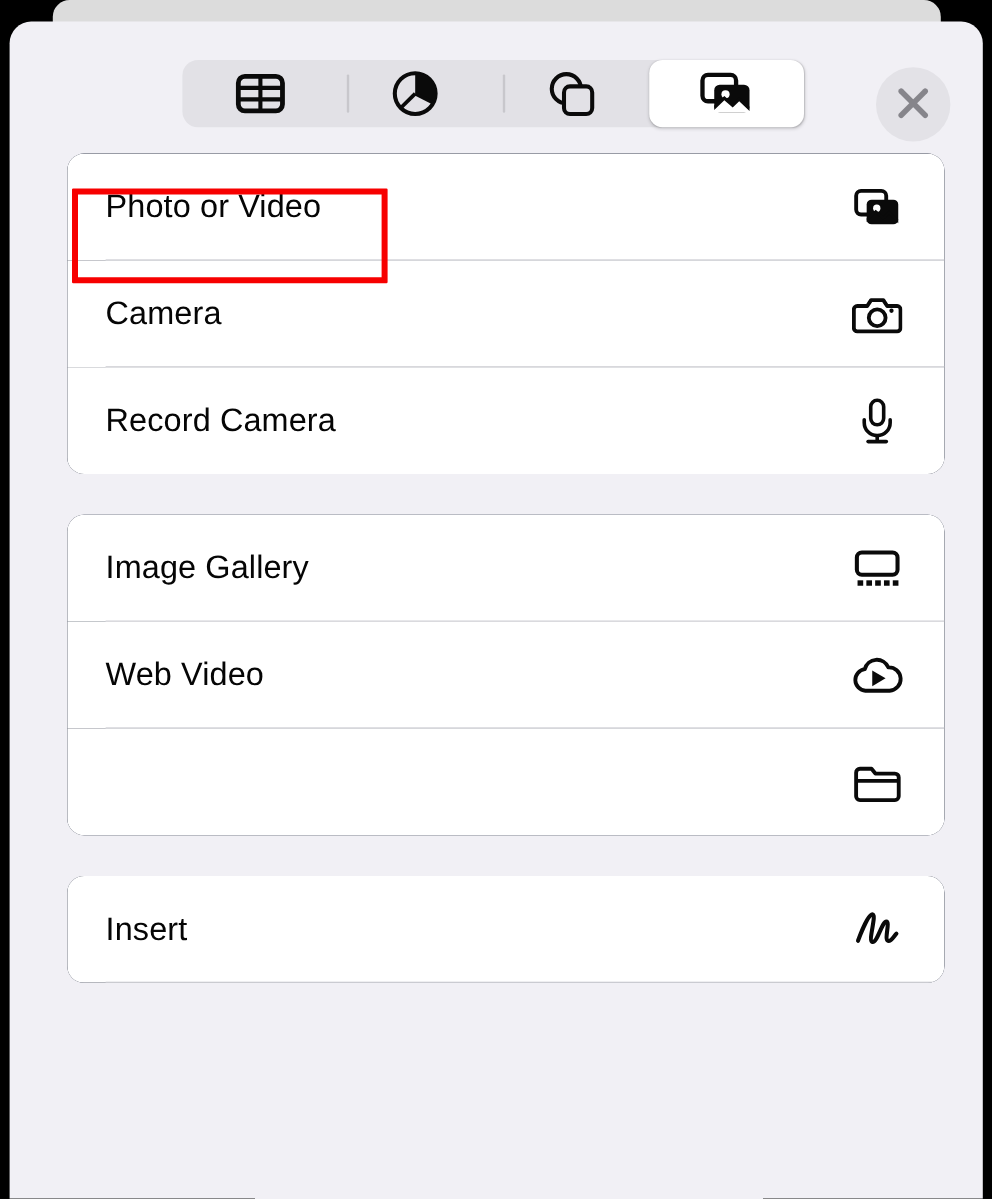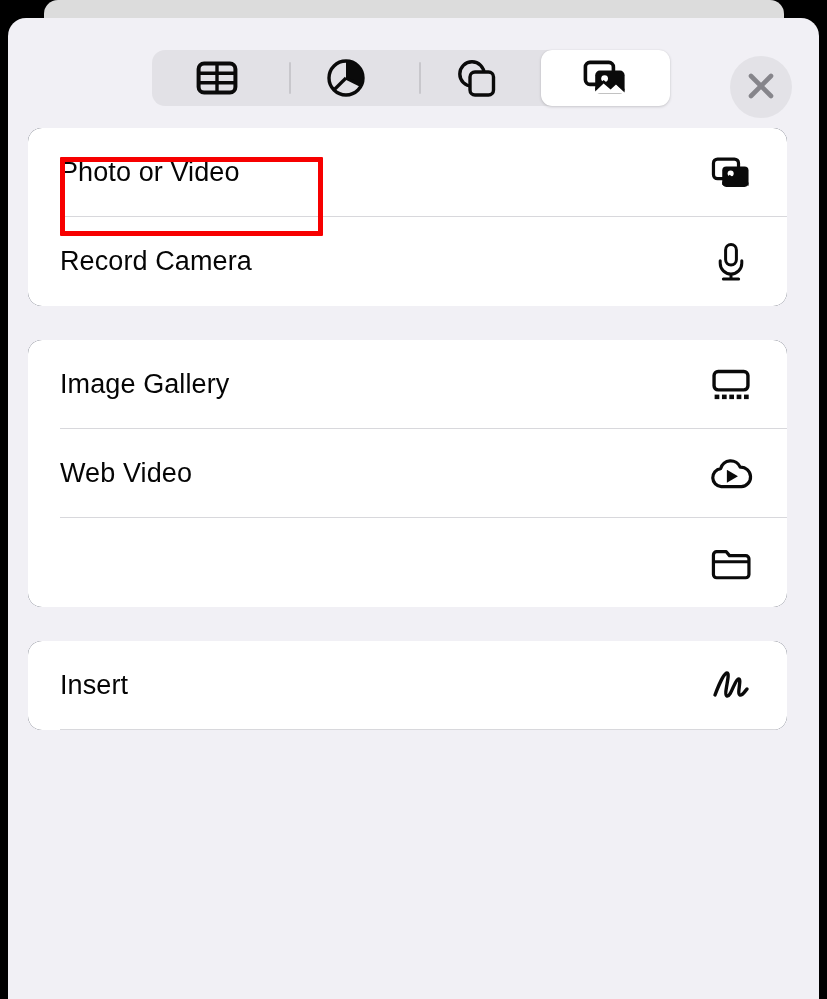--- a/index.html
+++ b/index.html
@@ -110,21 +110,21 @@
 
   
   .content {
     position: absolute;
     left: 0;
     top: 110px;
     width: 811px;
   }
 
   .group {
-    margin: 0 32px 34px 20px;
+    margin: 0 32px 34px 48px;
     background: #0f172a;
     border-radius: 14px;
     overflow: hidden;
   }
 
   .row {
     position: relative;
     height: 89px;
     display: flex;
     align-items: center;
@@ -257,20 +257,31 @@
             <svg width="42" height="34" viewBox="0 0 46 38">
               <rect x="3.4" y="3.4" width="28" height="22" rx="4.6" ry="4.6" fill="none" stroke="#0a0a0a" stroke-width="3.6"></rect>
               <rect x="13.2" y="11.6" width="29.4" height="23" rx="4.6" ry="4.6" fill="#0a0a0a"></rect>
               <circle cx="22.6" cy="19.6" r="3.4" fill="#ffffff"></circle>
               <path d="M13.2 32.6 L21.6 24.6 L28.6 30.6 L34 25.4 L42.6 33.6 L42.6 30 L34 21.8 L28.6 27 L21.6 21 L13.2 29 Z" fill="#0a0a0a"></path>
             </svg>
           </span>
           <div class="row-sep"></div>
         </div>
 
+        <div class="row">
+          <span class="row-label">Camera</span>
+          <span class="row-icon">
+            <svg width="42" height="34" viewBox="0 0 44 36">
+              <path d="M4.4 10.6 h8.8 l3.4 -5.2 h10.8 l3.4 5.2 h8.8 a3 3 0 0 1 3 3 v16.4 a3 3 0 0 1 -3 3 h-35.2 a3 3 0 0 1 -3 -3 v-16.4 a3 3 0 0 1 3 -3 z" fill="none" stroke="#0a0a0a" stroke-width="3.4" stroke-linejoin="round"></path>
+              <circle cx="22" cy="21" r="7.4" fill="none" stroke="#0a0a0a" stroke-width="3.4"></circle>
+              <circle cx="34.6" cy="14.8" r="1.9" fill="#0a0a0a"></circle>
+            </svg>
+          </span>
+          <div class="row-sep"></div>
+        </div>
 
         <div class="row">
           <span class="row-label">Record Camera</span>
           <span class="row-icon">
             <svg width="30" height="40" viewBox="0 0 30 40">
               <rect x="9.6" y="2.6" width="10.8" height="20.4" rx="5.4" ry="5.4" fill="none" stroke="#0a0a0a" stroke-width="3"></rect>
               <path d="M4.2 18.8 v2.4 a10.8 10.8 0 0 0 21.6 0 v-2.4" fill="none" stroke="#0a0a0a" stroke-width="3" stroke-linecap="round"></path>
               <line x1="15" y1="32" x2="15" y2="37" stroke="#0a0a0a" stroke-width="3"></line>
               <line x1="7.4" y1="37" x2="22.6" y2="37" stroke="#0a0a0a" stroke-width="3" stroke-linecap="round"></line>
             </svg>

